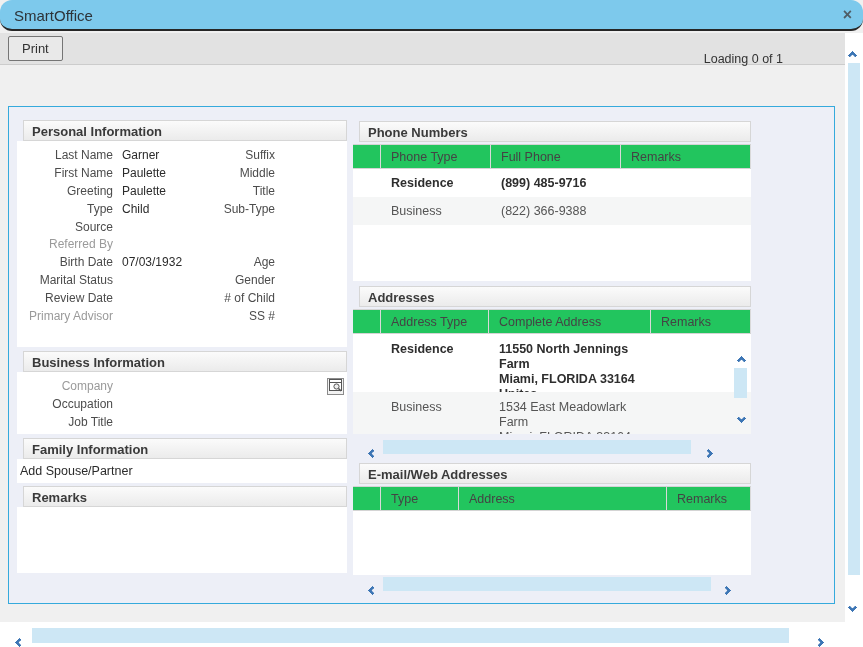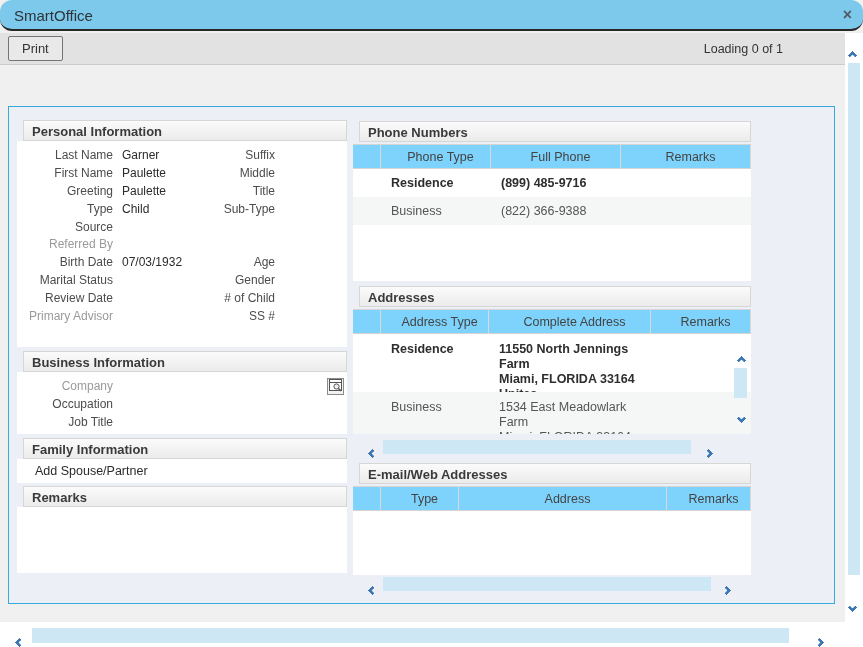--- a/index.html
+++ b/index.html
@@ -14,21 +14,21 @@
   .titlebar .title { position:absolute; left:14px; top:7px; font-size:15px; color:#2d3338; }
   .titlebar .close { position:absolute; right:11px; top:5px; font-size:16px; font-weight:bold;
     color:#4f5d66; cursor:pointer; line-height:20px; }
 
   
   .toolbar { position:absolute; left:0; top:33px; width:845px; height:32px;
     background:#e2e2e2; border-bottom:1px solid #cccccc; }
   .print-btn { position:absolute; left:8px; top:3px; height:25px; padding:0 13px;
     background:#e9e9e9; border:1px solid #757575; border-radius:2px;
     font-size:13px; color:#333; font-family:"Liberation Sans",sans-serif; cursor:pointer; }
-  .loading { position:absolute; right:62px; top:9px; font-size:12.5px; color:#333;margin-left:16px; }
+  .loading { position:absolute; right:62px; top:19px; font-size:12.5px; color:#333;margin-left:16px; }
 
   
   .main { position:absolute; left:0; top:66px; width:845px; height:581px; background:#f0f0f0; }
   .page-title { position:absolute; left:9px; top:6px; font-size:24px; font-weight:bold; color:#6d6e71; }
 
   .panel { position:absolute; left:8px; top:40px; width:827px; height:498px;
     border:1px solid #35aadc; background:#edeff7; }
 
   .col { position:absolute; top:0; height:100%; }
   .col-left { left:8px; width:330px; }
@@ -45,25 +45,25 @@
   .f-row { display:flex; height:17.9px; align-items:center; font-size:12px; }
   .f-lbl  { width:96px; text-align:right; color:#4c4c4c; }
   .f-val  { width:96px; padding-left:9px; color:#2b2b2b; }
   .f-lbl2 { width:66px; text-align:right; color:#4c4c4c; }
   .f-val2 { flex:1; padding-left:8px; color:#2b2b2b; }
   .muted { color:#9a9a9a !important; }
 
   .lookup-btn { position:absolute; right:3px; top:6px; width:17px; height:17px;
     border:1px solid #8b8b8b; background:#f2f2f2; padding:0; cursor:pointer; }
 
-  .add-link { font-size:12.5px; color:#2b2b2b; padding:5px 0 0 18px; cursor:pointer; display:block; }
+  .add-link { font-size:12.5px; color:#2b2b2b; padding:5px 0 0 3px; cursor:pointer; display:block; }
 
   
   .thead { position:absolute; left:0; right:0; height:25px; display:flex;
-    background:#7dd3fc; border-top:1px solid #d4d4d4; border-bottom:1px solid #d4d4d4;text-align:center; }
+    background:#22c55e; border-top:1px solid #d4d4d4; border-bottom:1px solid #d4d4d4; }
   .th { border-right:1px solid #d9d9d9; padding:5px 0 0 10px; font-size:12.5px; color:#444; overflow:hidden; white-space:nowrap; }
   .tbody { position:absolute; left:0; right:0; background:#fff; overflow:hidden; }
   .row { display:flex; width:100%; font-size:12.5px; color:#555; cursor:pointer; }
   .row.alt { background:#f5f6f6; }
   .row.strong { font-weight:bold; color:#2e2e2e; }
   .td { padding-left:10px; overflow:hidden; }
   .row-c .td { display:flex; align-items:center; }
   .addr-cell { white-space:pre-line; line-height:15px; padding-top:8px; }
 
   

